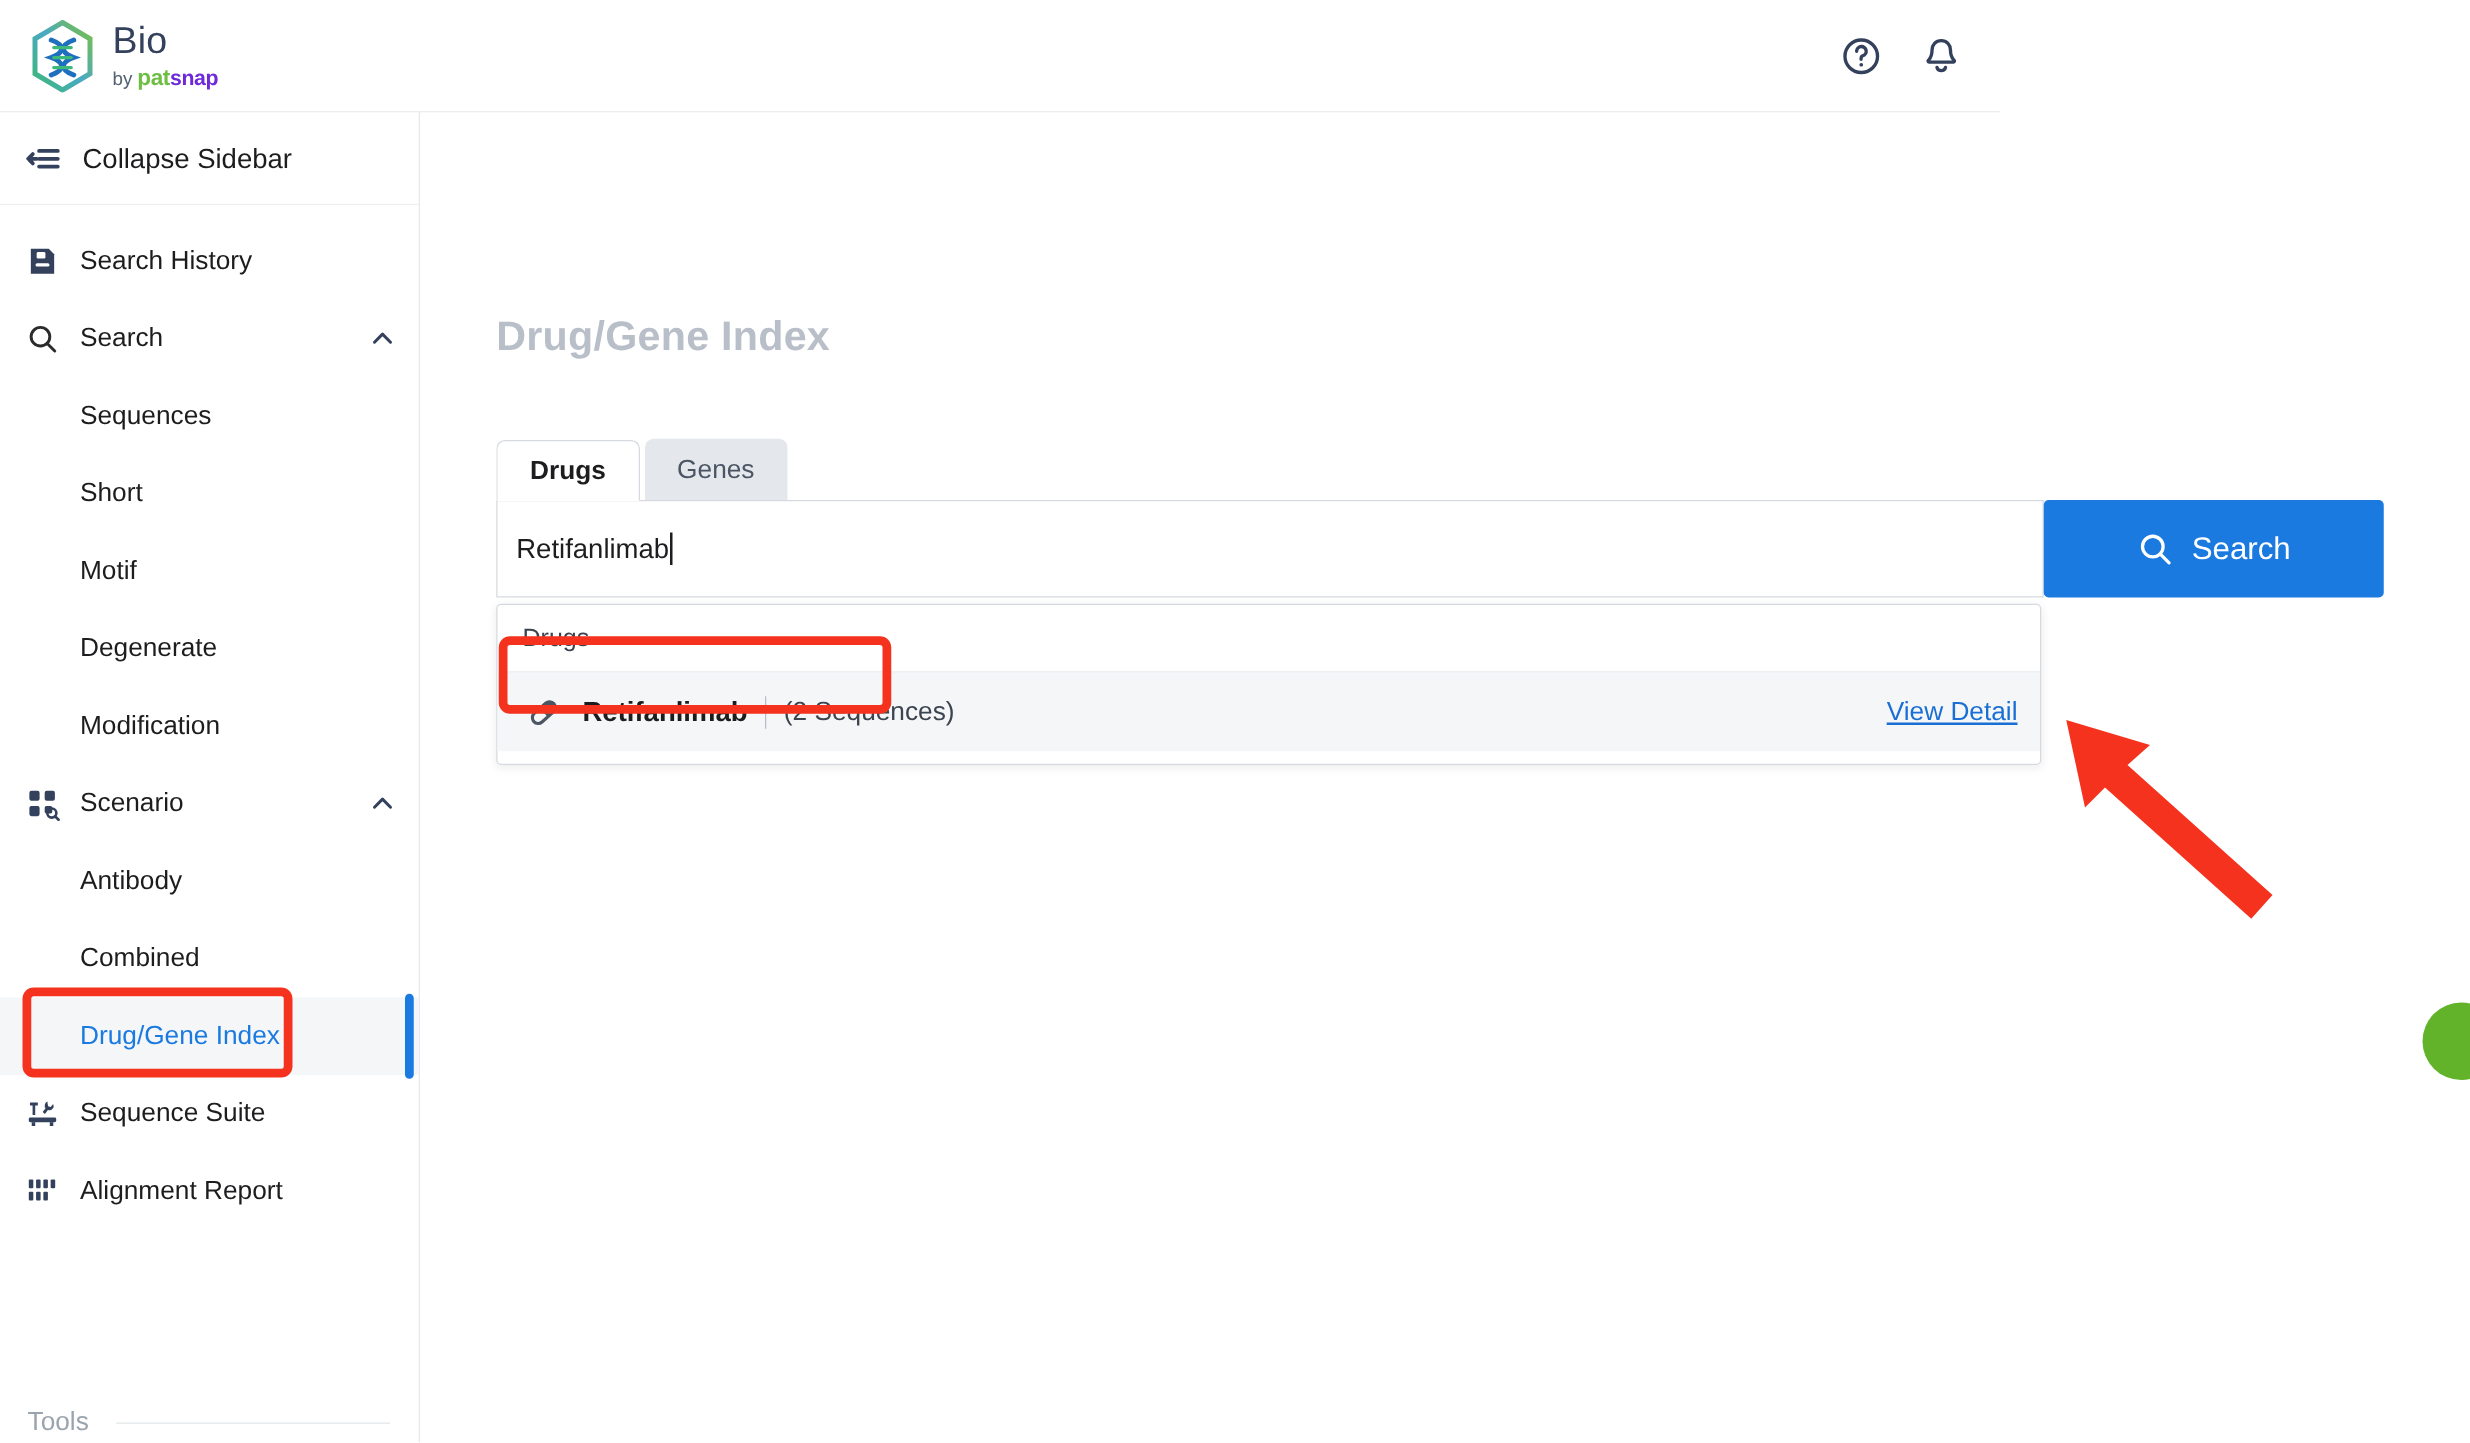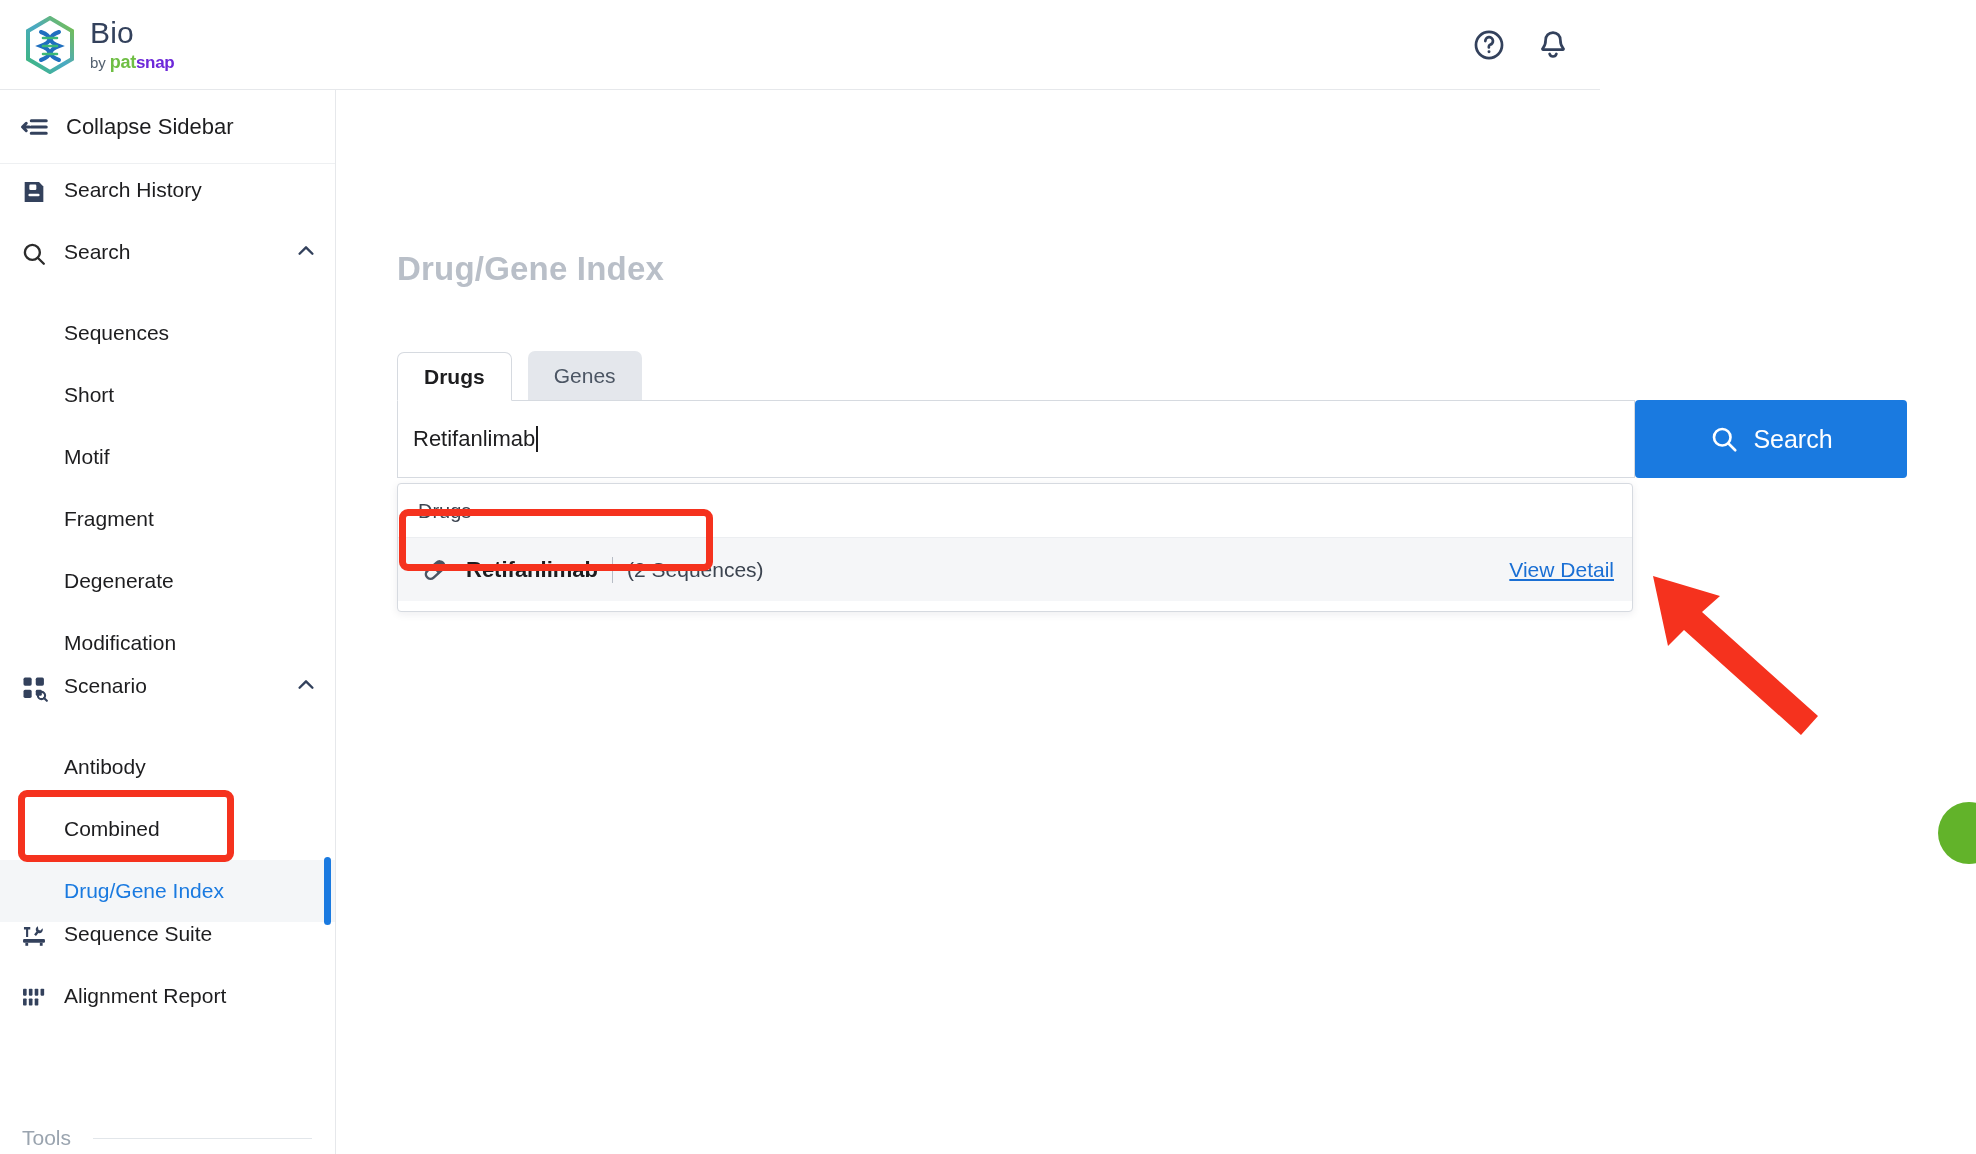--- a/index.html
+++ b/index.html
@@ -43,21 +43,21 @@
   }
   .collapse-row {
     height: 74px; display: flex; align-items: center;
     padding-left: 20px; border-bottom: 1px solid #eef0f2; cursor: pointer;
   }
   .collapse-icon { width: 30px; height: 30px; color: #33415c; flex: 0 0 auto; }
   .collapse-label { margin-left: 16px; font-size: 22px; color: #1d1d1f; }
 
   .nav { padding-top: 14px; }
   .nav-item {
-    height: 62px; display: flex; align-items: flex-start;
+    height: 62px; display: flex; align-items: center;
     padding-left: 20px; padding-right: 18px; cursor: pointer; position: relative;
   }
   .nav-icon { width: 28px; height: 28px; flex: 0 0 auto; color: #33415c; }
   .nav-label { margin-left: 16px; font-size: 21px; color: #1d1d1f; white-space: nowrap; }
   .nav-chevron { margin-left: auto; width: 22px; height: 22px; color: #33415c; }
 
   .nav-sub {
     height: 62px; display: flex; align-items: center;
     padding-left: 64px; cursor: pointer; position: relative;
   }
@@ -87,21 +87,21 @@
   .tabs { position: absolute; left: 60px; top: 261px; display: flex; align-items: flex-end; z-index: 3; }
   .tab {
     height: 49px; padding: 0 26px; display: flex; align-items: center;
     font-size: 21px; border-radius: 7px 7px 0 0; cursor: pointer;
   }
   .tab.active {
     background: #ffffff; color: #1d1d1f; font-weight: 700;
     border: 1px solid #d6dae0; border-bottom: 1px solid #ffffff;
     margin-bottom: -1px;
   }
-  .tab.inactive { background: #e4e7ec; color: #4b5563; margin-left: 16px; margin-bottom: 0; }
+  .tab.inactive { background: #e4e7ec; color: #4b5563; margin-left: 4px; margin-bottom: 0; }
 
   
   .search-row { position: absolute; left: 60px; top: 310px; width: 1510px; height: 78px; display: flex; }
   .search-input-box {
     flex: 1; border: 1px solid #d6dae0; background: #fff;
     display: flex; align-items: center; padding-left: 15px;
   }
   .search-value { font-size: 22px; color: #1d1d1f; }
   .caret {
     display: inline-block; width: 2px; height: 26px; background: #1d1d1f;
@@ -226,23 +226,20 @@
       <div class="nav-sub">
         <span class="nav-label">Sequences</span>
       </div>
       <div class="nav-sub">
         <span class="nav-label">Short</span>
       </div>
       <div class="nav-sub">
         <span class="nav-label">Motif</span>
       </div>
       <div class="nav-sub">
-        <span class="nav-label">Fragment</span>
-      </div>
-      <div class="nav-sub">
         <span class="nav-label">Degenerate</span>
       </div>
       <div class="nav-sub">
         <span class="nav-label">Modification</span>
       </div>
 
       <div class="nav-item">
         <svg class="nav-icon" viewBox="0 0 24 24">
           <rect x="3" y="3" width="7" height="7" rx="1.4" fill="currentColor"></rect>
           <rect x="13.5" y="3" width="7" height="7" rx="1.4" fill="currentColor"></rect>

